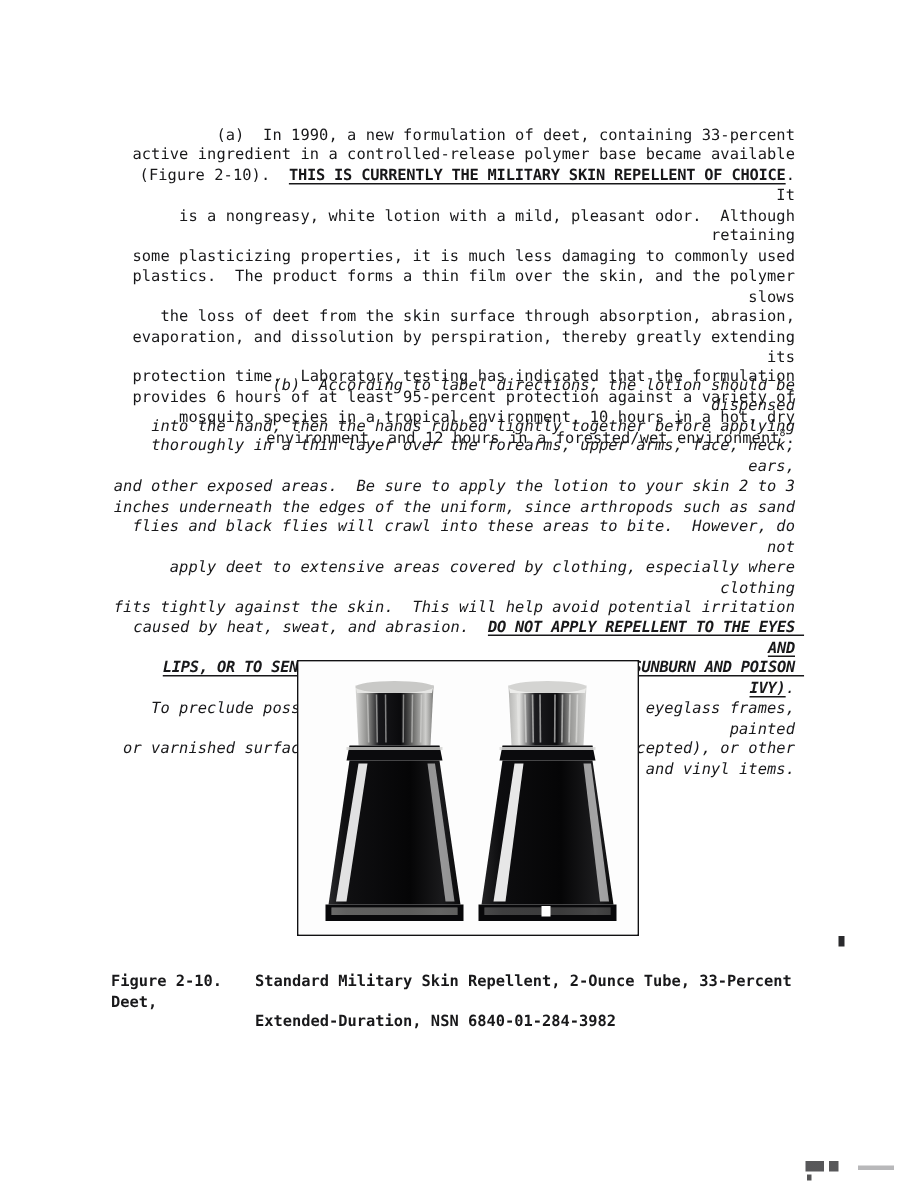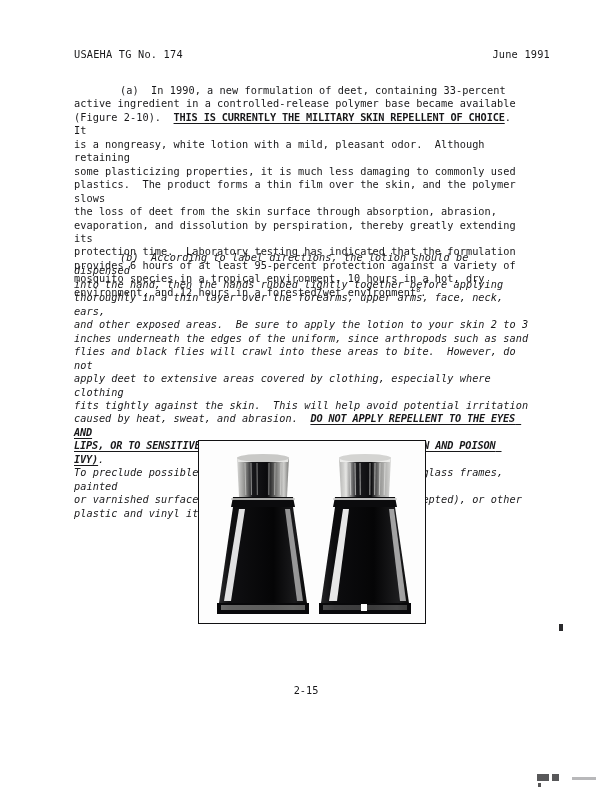--- a/index.html
+++ b/index.html
@@ -32,21 +32,21 @@
   .header .doc-id { white-space: pre; }
   .header .doc-date { white-space: pre; }
 
   
   .body-block {
     position: absolute;
     left: 74px;
     width: 456px;
     font-size: 10.25px;
     line-height: 13.45px;
-    text-align: left;
+    text-align: right;
     white-space: pre-wrap;
     letter-spacing: 0.05px;
   }
   #para-a { top: 84px; }
   #para-b { top: 251px; font-style: italic; }
 
   .indent { display: inline-block; width: 46px; }
 
   .emph {
     font-weight: bold;
@@ -118,24 +118,20 @@
   .artifact-bottom-faint {
     left: 572px; top: 777px; width: 24px; height: 3px;
     background: #9a9a9c; opacity: .7;
   }
 </style>
 </head>
 <body>
 
 <div class="page">
 
-  <div class="header">
-    <span class="doc-id">USAEHA TG No. 174</span>
-    <span class="doc-date">June 1991</span>
-  </div>
 
   <div class="body-block" id="para-a"><span class="indent"></span><span>(a)</span><span>  In 1990, a new formulation of deet, containing 33-percent
 active ingredient in a controlled-release polymer base became available
 (Figure 2-10).  </span><span class="emph">THIS IS CURRENTLY THE MILITARY SKIN REPELLENT OF CHOICE</span><span>.  It
 is a nongreasy, white lotion with a mild, pleasant odor.  Although retaining
 some plasticizing properties, it is much less damaging to commonly used
 plastics.  The product forms a thin film over the skin, and the polymer slows
 the loss of deet from the skin surface through absorption, abrasion,
 evaporation, and dissolution by perspiration, thereby greatly extending its
 protection time.  Laboratory testing has indicated that the formulation
@@ -244,21 +240,22 @@
         <path d="M72,56 L77,56 L89,148 L83,148 Z" fill="#ffffff" opacity="0.6"></path>
         <rect x="2" y="150" width="92" height="11" fill="#08080a"></rect>
         <rect x="6" y="152" width="84" height="5" fill="#a8a8a6" opacity="0.6"></rect>
         <rect x="6" y="152" width="84" height="5" fill="url(#bodyB)" opacity="0.45"></rect>
         <rect x="44" y="151" width="6" height="7" fill="#ffffff"></rect>
       </svg>
 
     </div>
   </div>
 
-
-  <div class="page-number">2-15</div>
+  <div class="figure-caption"><span class="cap-label">Figure 2-10.</span><span>Standard Military Skin Repellent, 2-Ounce Tube, 33-Percent Deet,</span>
+<span class="cap-cont"></span><span>Extended-Duration, NSN 6840-01-284-3982</span></div>
+
 
   <div class="artifact artifact-right-dot"></div>
   <div class="artifact artifact-bottom-mark"></div>
   <div class="artifact artifact-bottom-dot"></div>
   <div class="artifact artifact-bottom-faint"></div>
 
 </div>
 
 </body></html>

